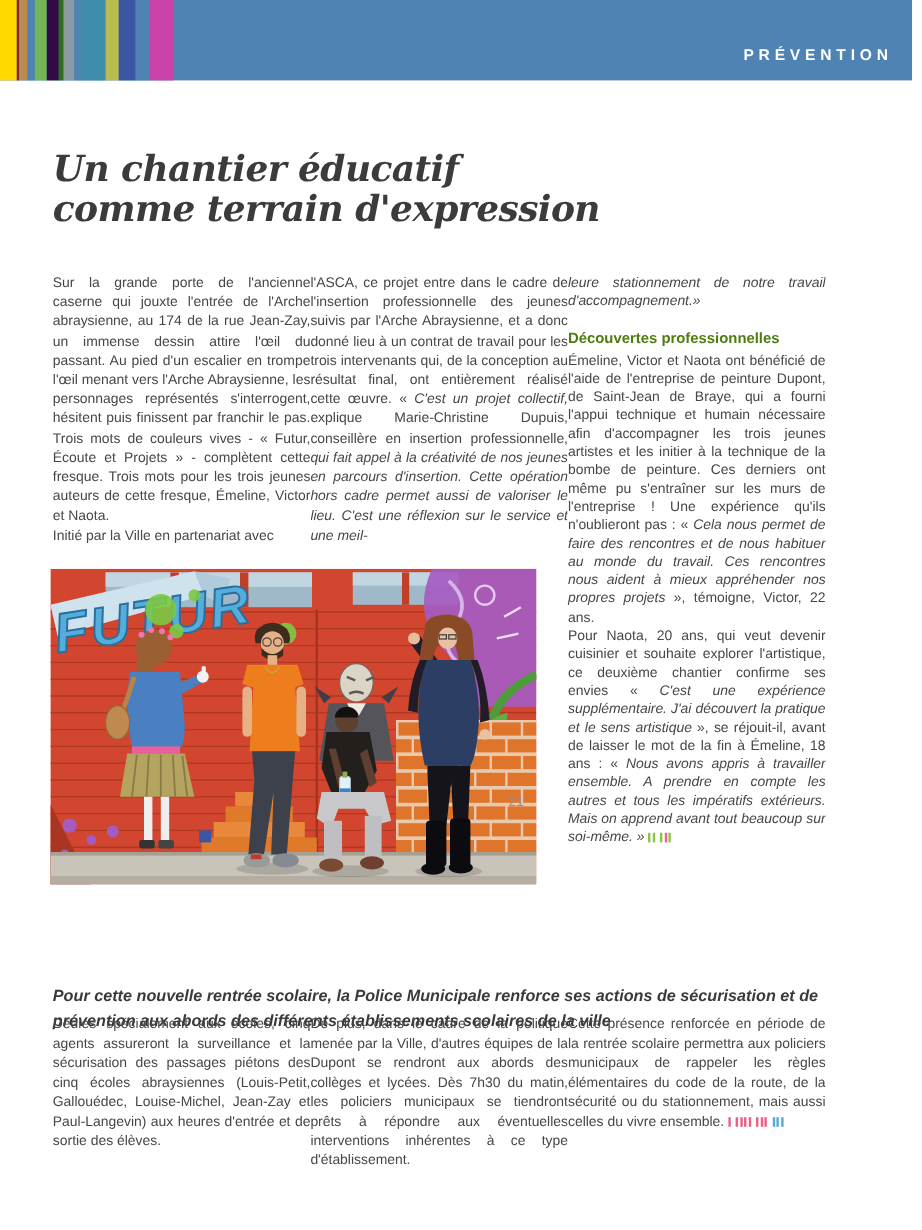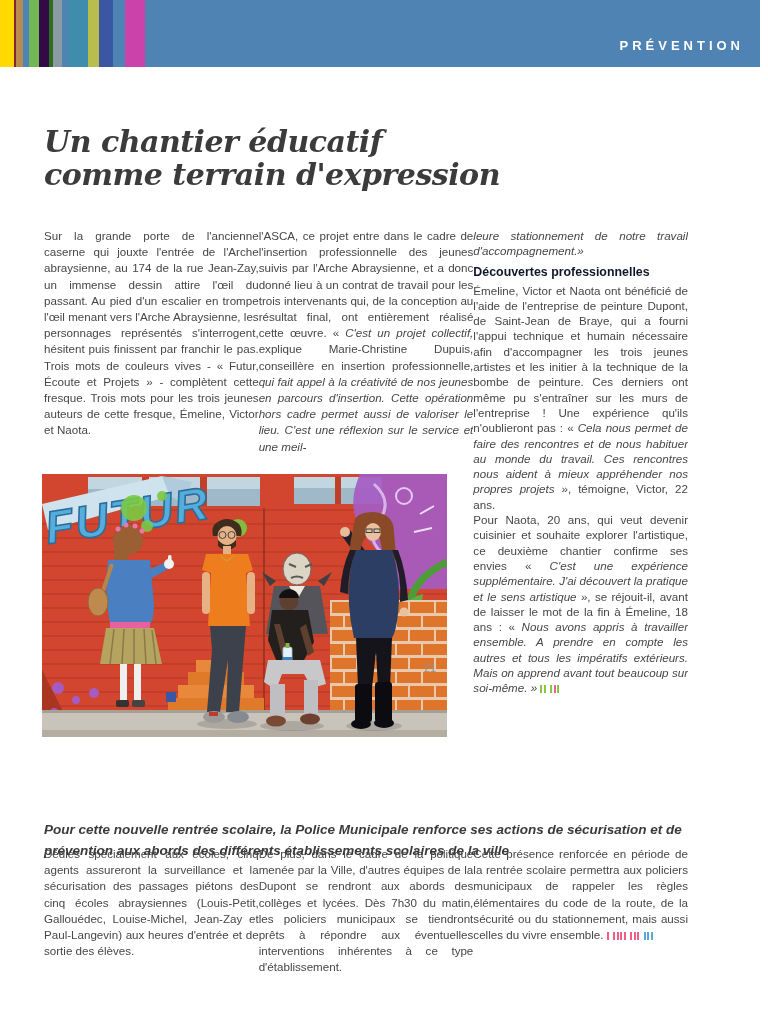--- a/index.html
+++ b/index.html
@@ -21,21 +21,21 @@
   #lede1{top:183px;}
   #lede2{top:819px;}
   
   .cols{position:absolute;left:44px;width:644px;display:grid;
         grid-template-columns:repeat(3,1fr);}
   #cols1{top:228px;}
   #cols2{top:846px;}
   .col{overflow:hidden;}
   .col p{margin:0;text-align:justify;font-size:11.6px;line-height:16.2px;color:#464646;}
   .col.tight p{line-height:15.3px;}
-  .col .subhead{font-size:12.4px;font-weight:bold;color:#0f172a;margin:6px 0 3px;line-height:15px;}
+  .col .subhead{font-size:12.4px;font-weight:bold;color:#4d7c0f;margin:16px 0 3px;line-height:15px;}
   .h248{height:246px;}
   
   .photo{position:absolute;left:42px;top:474px;width:405px;height:263px;display:block;}
   
   .endbars{white-space:nowrap;}
   .endbars .bar{display:inline-block;width:2px;height:8px;margin-right:1.5px;vertical-align:-1px;}
   .endbars .bargap{display:inline-block;width:3px;}
   .footer{position:absolute;top:998px;right:5px;font-size:8.5px;color:#ACACAC;
         letter-spacing:.4px;white-space:nowrap;}
   .footer .endbars .bar{height:7px;width:1.6px;margin-right:1.1px;vertical-align:-1px;}
@@ -67,20 +67,21 @@
   </div>
 
   <h1 class="title" id="title1">
     <span>Un chantier éducatif</span><br>
     <span>comme terrain d'expression</span>
   </h1>
 
   <div class="cols" id="cols1">
     <div class="col h248">
       <p>Sur la grande porte de l'ancienne caserne qui jouxte l'entrée de l'Arche abraysienne, au 174 de la rue Jean-Zay, un immense dessin attire l'œil du passant. Au pied d'un escalier en trompe l'œil menant vers l'Arche Abraysienne, les personnages représentés s'interrogent, hésitent puis finissent par franchir le pas. Trois mots de couleurs vives - « Futur, Écoute et Projets » - complètent cette fresque. Trois mots pour les trois jeunes auteurs de cette fresque, Émeline, Victor et Naota.</p>
+      <p>Initié par la Ville en partenariat avec</p>
     </div>
     <div class="col h248">
       <p><span><span>l'ASCA, ce projet entre dans le cadre de l'insertion professionnelle des jeunes suivis par l'Arche Abraysienne, et a donc donné lieu à un contrat de travail pour les trois intervenants qui, de la conception au résultat final, ont entièrement réalisé cette œuvre. « </span><span style="font-style: italic;">C'est un projet collectif,</span><span> explique Marie-Christine Dupuis, conseillère en insertion professionnelle, </span><span style="font-style: italic;">qui fait appel à la créativité de nos jeunes en parcours d'insertion. Cette opération hors cadre permet aussi de valoriser le lieu. C'est une réflexion sur le service et une meil-</span></span></p>
     </div>
     <div class="col tight">
       <p><span><span style="font-style: italic;">leure stationnement de notre travail d'accompagnement.»</span></span></p>
       <h3 class="subhead">Découvertes professionnelles</h3>
       <p><span><span>Émeline, Victor et Naota ont bénéficié de l'aide de l'entreprise de peinture Dupont, de Saint-Jean de Braye, qui a fourni l'appui technique et humain nécessaire afin d'accompagner les trois jeunes artistes et les initier à la technique de la bombe de peinture. Ces derniers ont même pu s'entraîner sur les murs de l'entreprise ! Une expérience qu'ils n'oublieront pas : « </span><span style="font-style: italic;">Cela nous permet de faire des rencontres et de nous habituer au monde du travail. Ces rencontres nous aident à mieux appréhender nos propres projets</span><span> », témoigne, Victor, 22 ans.</span></span></p>
       <p><span><span>Pour Naota, 20 ans, qui veut devenir cuisinier et souhaite explorer l'artistique, ce deuxième chantier confirme ses envies « </span><span style="font-style: italic;">C'est une expérience supplémentaire. J'ai découvert la pratique et le sens artistique</span><span> », se réjouit-il, avant de laisser le mot de la fin à Émeline, 18 ans : « </span><span style="font-style: italic;">Nous avons appris à travailler ensemble. A prendre en compte les autres et tous les impératifs extérieurs. Mais on apprend avant tout beaucoup sur soi-même. » </span></span><span class="endbars"><span class="bar" style="background: rgb(140, 198, 62);"></span><span class="bar" style="background: rgb(140, 198, 62);"></span><span class="bargap"></span><span class="bar" style="background: rgb(140, 198, 62);"></span><span class="bar" style="background: rgb(234, 95, 157);"></span><span class="bar" style="background: rgb(140, 198, 62);"></span></span></p>
     </div>

